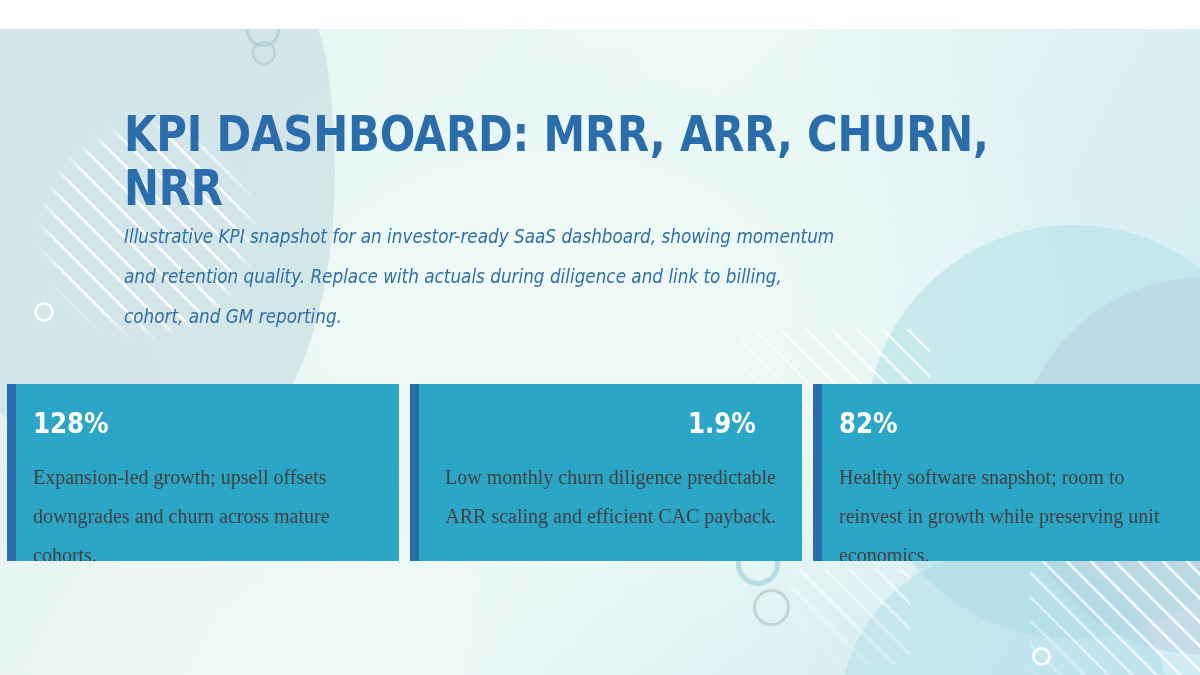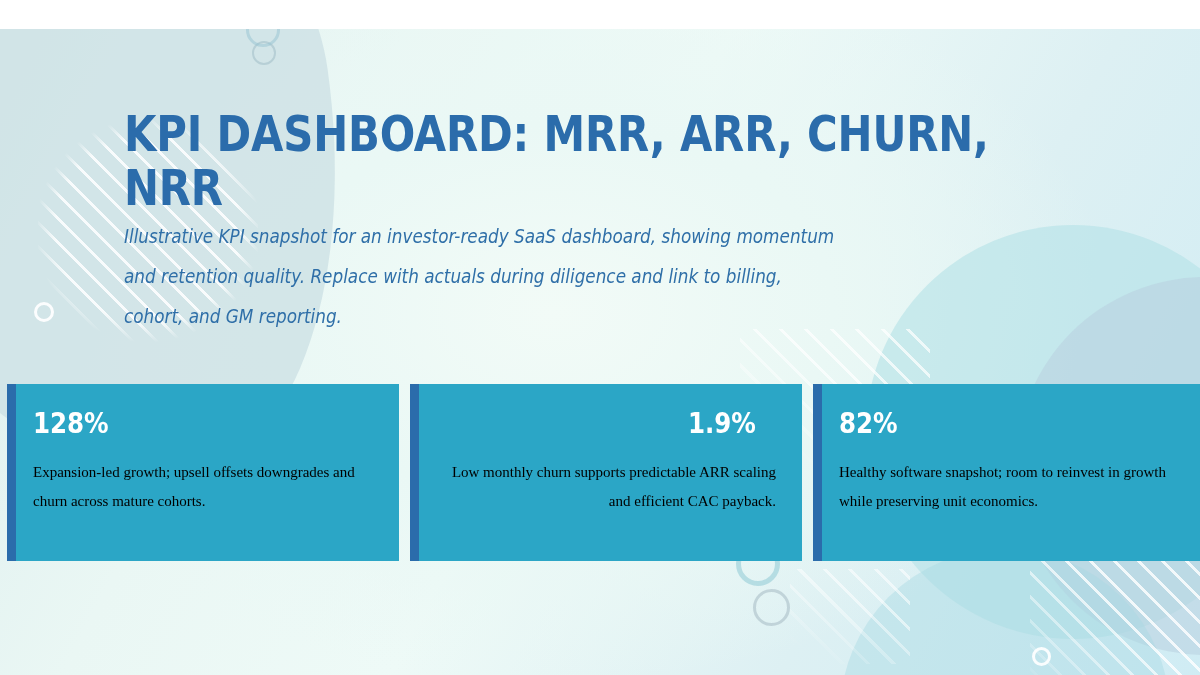--- a/index.html
+++ b/index.html
@@ -185,23 +185,23 @@
     font-weight:bold;
     color:#ffffff;
     letter-spacing:-0.1px;
     margin-bottom:18px;
     transform:scaleX(.94);
     transform-origin:left center;
   }
 
   .card-desc {
     font-family:"Liberation Serif","DejaVu Serif", serif;
-    font-size:15px;
+    font-size:20px;
     line-height:1.95;
-    color:#000000;
+    color:#404040;
     max-width:330px;
   }
   .card:nth-child(1) .card-desc { max-width:342px; }
   .card:nth-child(3) .card-desc { max-width:352px; }
   .card:nth-child(5) .card-desc { max-width:330px; }
 </style>
 </head>
 <body>
 
 <div class="slide">
@@ -237,21 +237,21 @@
         <span class="card-accent"></span>
         <div class="card-value">128%</div>
         <div class="card-desc">Expansion-led growth; upsell offsets downgrades and churn across mature cohorts.</div>
       </div>
 
       <div class="card-gap"></div>
 
       <div class="card">
         <span class="card-accent"></span>
         <div class="card-value">1.9%</div>
-        <div class="card-desc">Low monthly churn supports predictable ARR scaling and efficient CAC payback.</div>
+        <div class="card-desc">Low monthly churn diligence predictable ARR scaling and efficient CAC payback.</div>
       </div>
 
       <div class="card-gap"></div>
 
       <div class="card">
         <span class="card-accent"></span>
         <div class="card-value">82%</div>
         <div class="card-desc">Healthy software snapshot; room to reinvest in growth while preserving unit economics.</div>
       </div>
 

